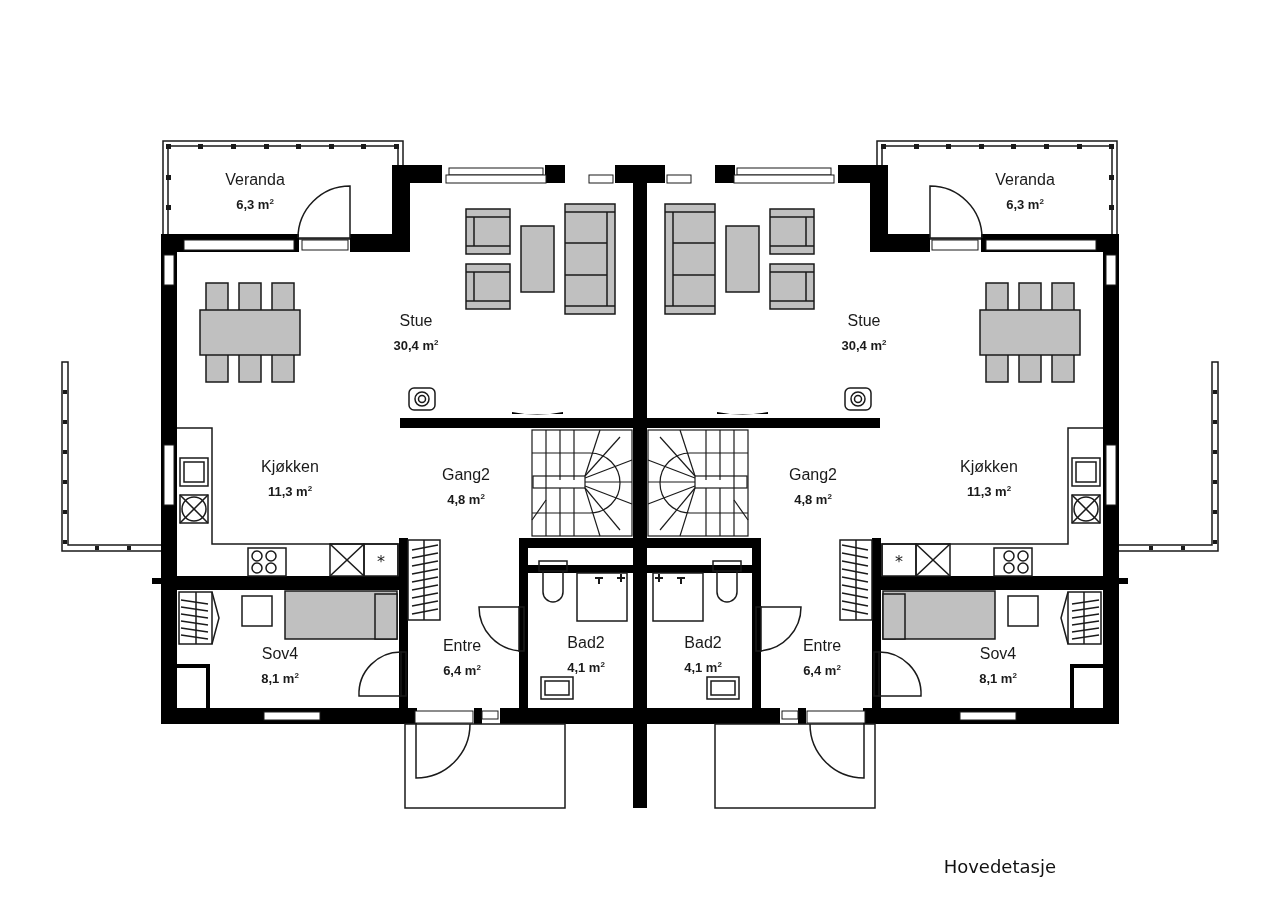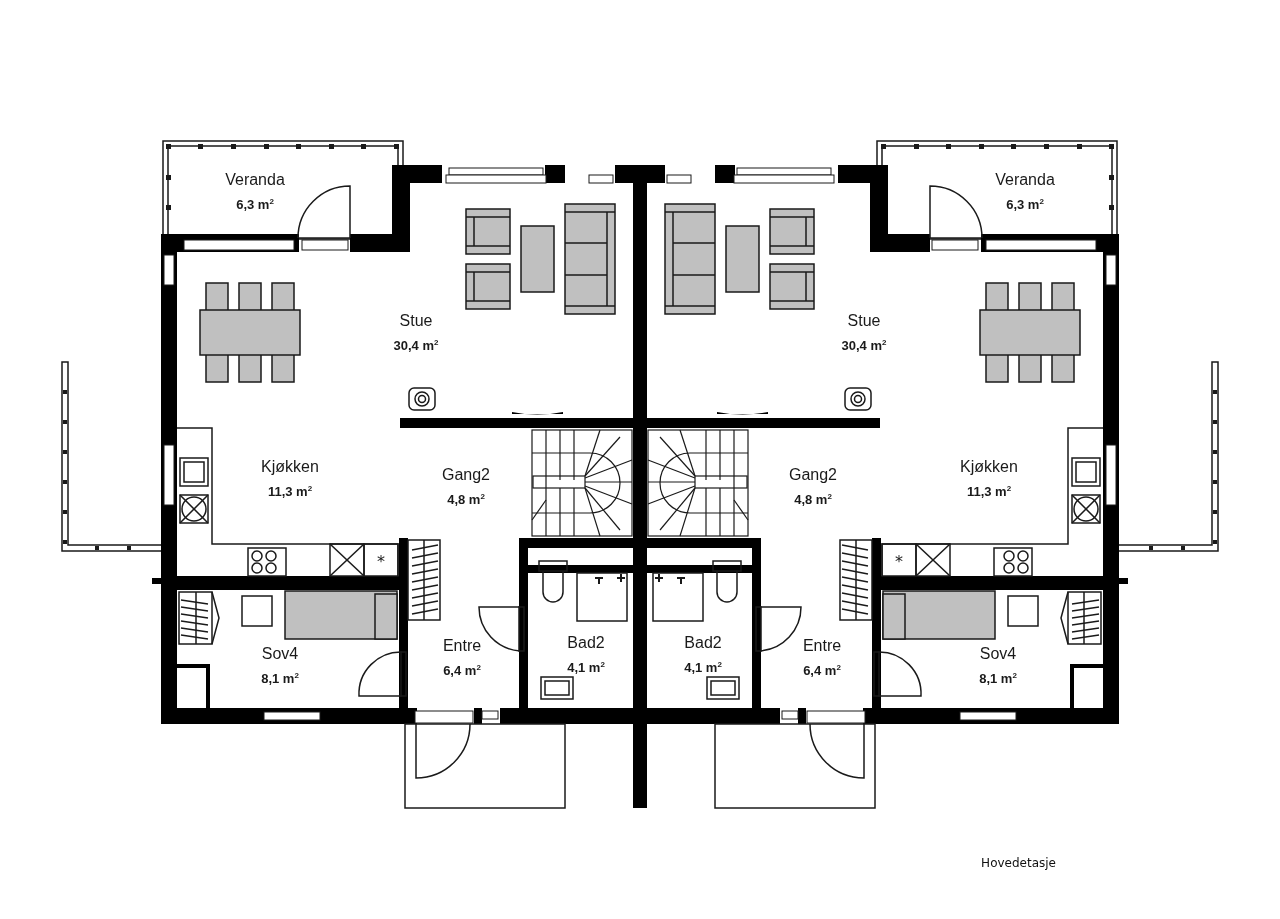--- a/index.html
+++ b/index.html
@@ -2,21 +2,21 @@
 <html><head>
 <meta charset="utf-8">
 <style>
   html,body{margin:0;padding:0;background:#ffffff;}
   body{width:1280px;height:919px;position:relative;overflow:hidden;font-family:"Liberation Sans",sans-serif;}
   #plan{position:absolute;left:0;top:0;width:1108px;height:919px;}
   .room-label{position:absolute;text-align:center;color:#1a1a1a;transform:translateX(-50%);white-space:nowrap;}
   .room-name{display:block;font-size:16px;line-height:18px;}
   .room-area{display:block;font-size:13px;line-height:18px;margin-top:4px;font-weight:bold;}
   .room-area sup{font-size:8px;vertical-align:5px;}
-  .floor-title{position:absolute;right:52px;top:856px;font-family:"DejaVu Sans",sans-serif;font-size:12px;color:#111;}
+  .floor-title{position:absolute;right:52px;top:856px;font-family:"DejaVu Sans",sans-serif;font-size:18px;color:#111;}
 </style>
 </head>
 <body>
 
 <div id="plan">
 <svg width="1280" height="919" viewBox="0 0 1280 919" xmlns="http://www.w3.org/2000/svg">
   <defs>
     <g id="unit">
 
       <g fill="none" stroke="#1a1a1a" stroke-width="1.5">

